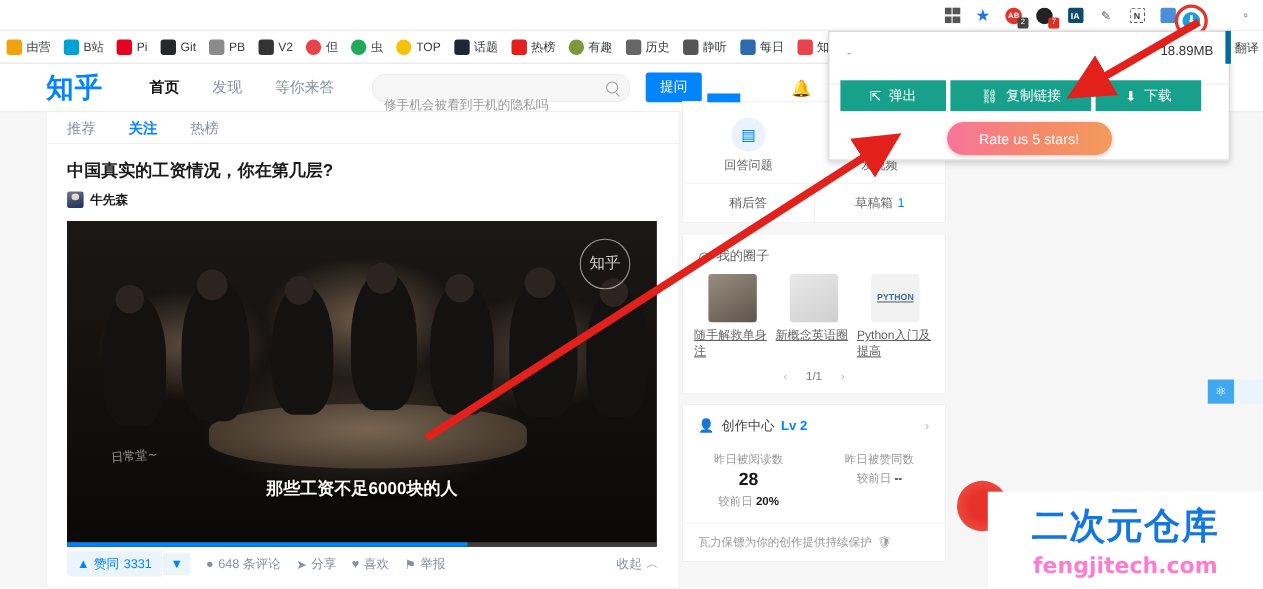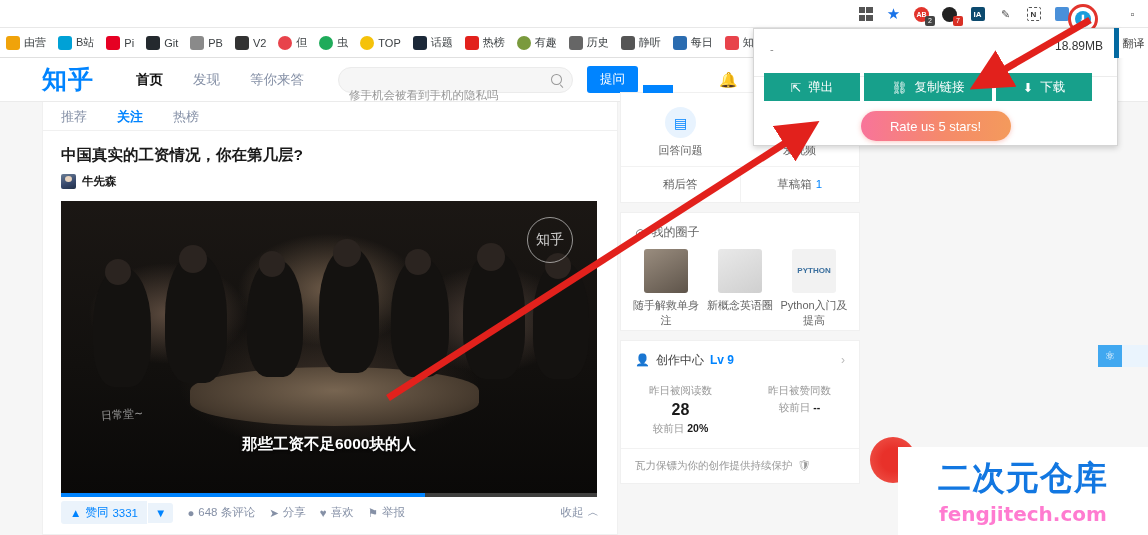--- a/index.html
+++ b/index.html
@@ -119,21 +119,21 @@
                 justify-content:center; font-size:14px; }
   .ci-answer { background:#e8f3fe; color:#0084ff; }
   .ci-video  { background:#fef6e3; color:#f0b400; }
   .subrow { display:flex; border-top:1px solid #f2f2f2; }
   .subrow div { flex:1; text-align:center; padding:10px 0; font-size:11.5px; color:#646464; }
   .subrow div:first-child { border-right:1px solid #f2f2f2; }
   .subrow .cnt { color:#0084ff; margin-left:4px; }
 
   .card-head { display:flex; align-items:center; gap:6px; padding:11px 14px 4px 14px; font-size:12px; color:#646464; }
   .circles { display:flex; padding:4px 10px 2px 10px; gap:4px; }
-  .circle-item { flex:1; text-align:center; font-size:11px; color:#646464; line-height:1.35; }
+  .circle-item { flex:1; text-align:left; font-size:11px; color:#646464; line-height:1.35;text-decoration:underline; }
   .circle-thumb { width:44px;height:44px;margin:0 auto 5px auto; border-radius:3px; }
   .ct1 { background:linear-gradient(150deg,#e9e9e9,#cfcfcf); }
   .ct2 { background:linear-gradient(150deg,#9a8d7f,#5e544a); }
   .ct3 { background:#f2f2f2; display:flex;align-items:center;justify-content:center;font-size:8px;color:#3a6f9e;font-weight:bold;}
   .pager { text-align:center; font-size:10.5px; color:#999; padding:6px 0 9px 0; }
   .pager span { margin:0 7px; color:#bbb; }
 
   .lv-row { display:flex; align-items:center; gap:6px; padding:11px 14px; font-size:12px; color:#444; }
   .lv-badge { color:#0084ff; font-weight:bold; }
   .lv-arrow { margin-left:auto; color:#bbb; }
@@ -419,27 +419,32 @@
           </div>
           <div class="circle-item">
             <div class="circle-thumb ct1"></div>
             <div>新概念英语圈</div>
           </div>
           <div class="circle-item">
             <div class="circle-thumb ct3">PYTHON</div>
             <div>Python入门及提高</div>
           </div>
         </div>
+      <div class="pager">
+        <span>‹</span>
+        <span style="color:#777;">1/1</span>
+        <span>›</span>
+      </div>
     </div>
 
     <div class="side-card">
       <div class="lv-row">
         <span>👤</span>
         <span>创作中心</span>
-        <span class="lv-badge">Lv 9</span>
+        <span class="lv-badge">Lv 2</span>
         <span class="lv-arrow">›</span>
       </div>
       <div class="stat-row" id="stats">
           <div class="stat">
             <div class="lab">昨日被阅读数</div>
             <div class="val">28</div>
             <div class="cmp">较前日 <b>20%</b></div>
           </div>
           <div class="stat">
             <div class="lab">昨日被赞同数</div>

